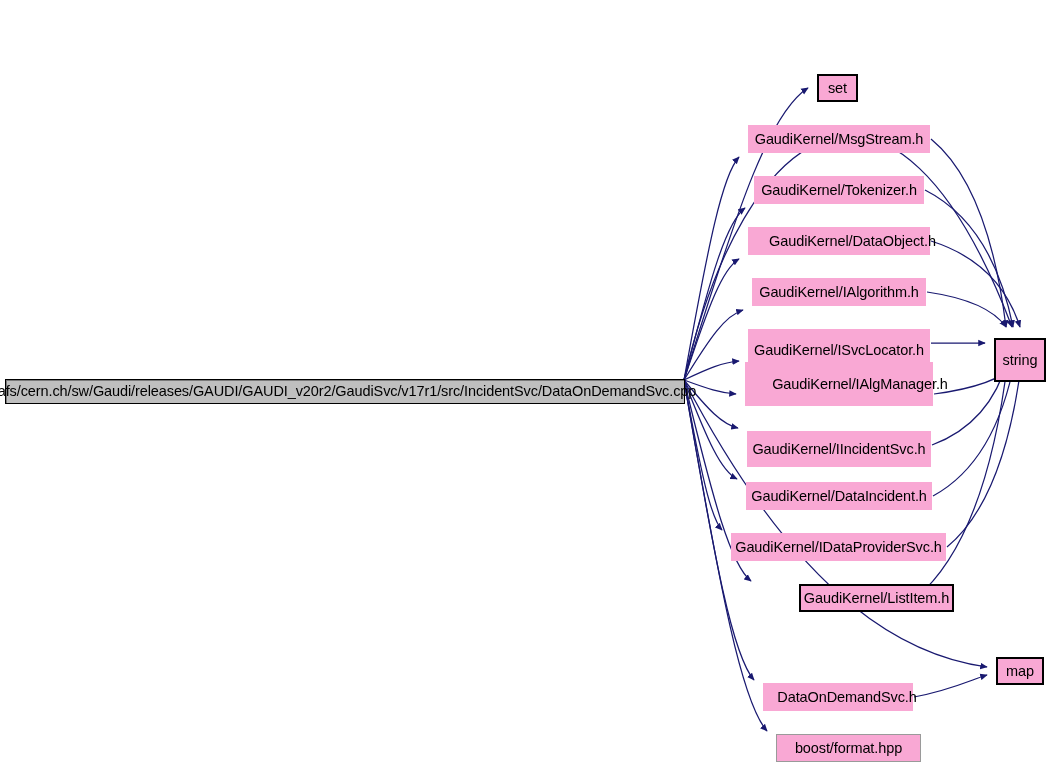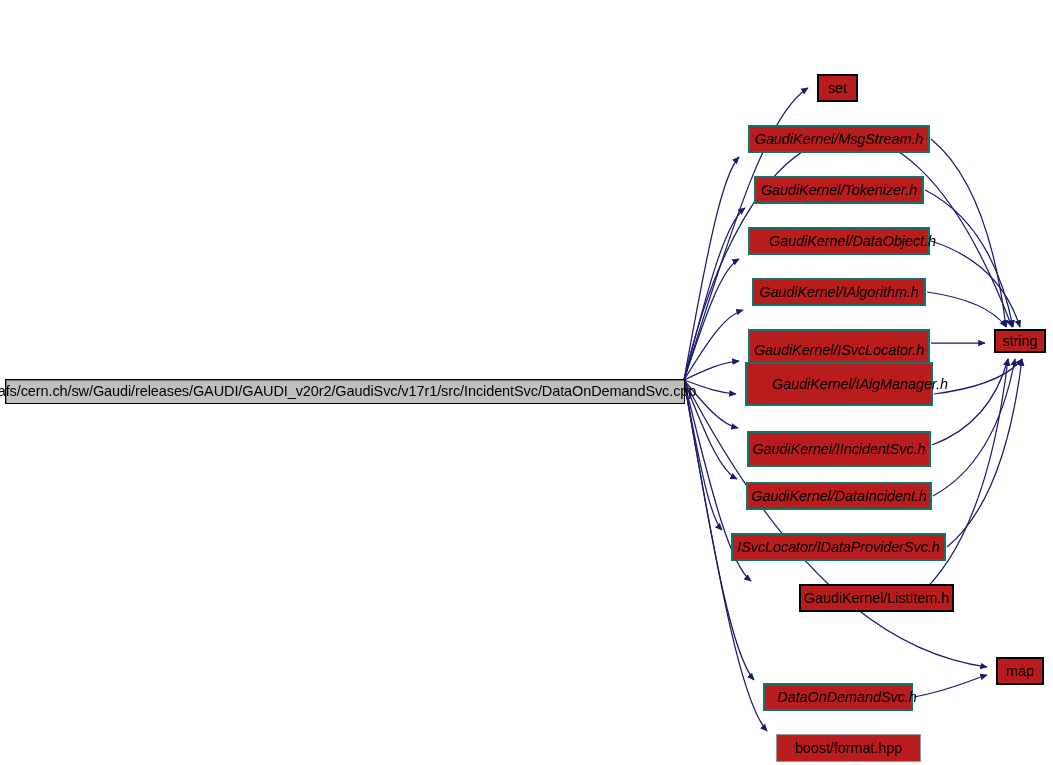--- a/index.html
+++ b/index.html
@@ -26,36 +26,35 @@
     height: 765px;
     pointer-events: none;
   }
   .node {
     position: absolute;
     box-sizing: border-box;
     display: flex;
     align-items: center;
     justify-content: center;
     white-space: nowrap;
-    background: #b91c1c;
+    background: #f9a8d4;
     color: #000000;
     font-size: 14.5px;
     line-height: 1;
     letter-spacing: -0.1px;
     padding: 0 6px;
   }
   .node.source {
     background: #bfbfbf;
     border: 1px solid #000000;
     box-shadow: 1px 1px 0 #7a7a7a inset;
     font-size: 14.5px;
   }
   .node.red {
-    border: 2px solid #0f766e;
-    font-style: italic;
+    border: 2px solid #f9a8d4;
   }
   .node.black {
     border: 2px solid #000000;
   }
   .node.gray {
     border: 1.5px solid #9a9a9a;
   }
   .node-label {
     display: block;
   }
@@ -126,26 +125,26 @@
       <div class="node red" style="left: 745px; top: 362px; width: 188px; height: 44px; padding-left: 48px;">
         <span class="node-label">GaudiKernel/IAlgManager.h</span>
       </div>
       <div class="node red" style="left: 747px; top: 431px; width: 184px; height: 36px; text-align: center;">
         <span class="node-label">GaudiKernel/IIncidentSvc.h</span>
       </div>
       <div class="node red" style="left: 746px; top: 482px; width: 186px; height: 28px;">
         <span class="node-label">GaudiKernel/DataIncident.h</span>
       </div>
       <div class="node red" style="left: 731px; top: 533px; width: 215px; height: 28px;">
-        <span class="node-label">ISvcLocator/IDataProviderSvc.h</span>
+        <span class="node-label">GaudiKernel/IDataProviderSvc.h</span>
       </div>
       <div class="node black" style="left: 760px; top: 584px; width: 155px; height: 28px; margin-left: 39px;">
         <span class="node-label">GaudiKernel/ListItem.h</span>
       </div>
-      <div class="node black" style="left: 994px; top: 329px; width: 52px; height: 24px;">
+      <div class="node black" style="left: 994px; top: 338px; width: 52px; height: 44px;">
         <span class="node-label">string</span>
       </div>
       <div class="node black" style="left: 996px; top: 657px; width: 48px; height: 28px;">
         <span class="node-label">map</span>
       </div>
       <div class="node red" style="left: 763px; top: 683px; width: 150px; height: 28px; padding-left: 24px;">
         <span class="node-label">DataOnDemandSvc.h</span>
       </div>
       <div class="node gray" style="left: 776px; top: 734px; width: 145px; height: 28px;">
         <span class="node-label">boost/format.hpp</span>

